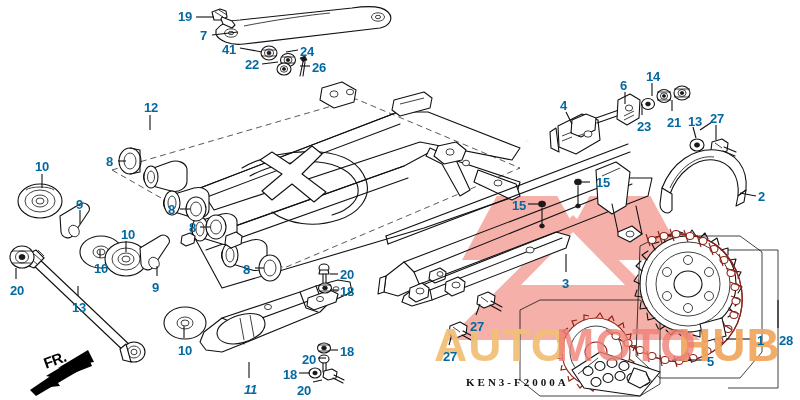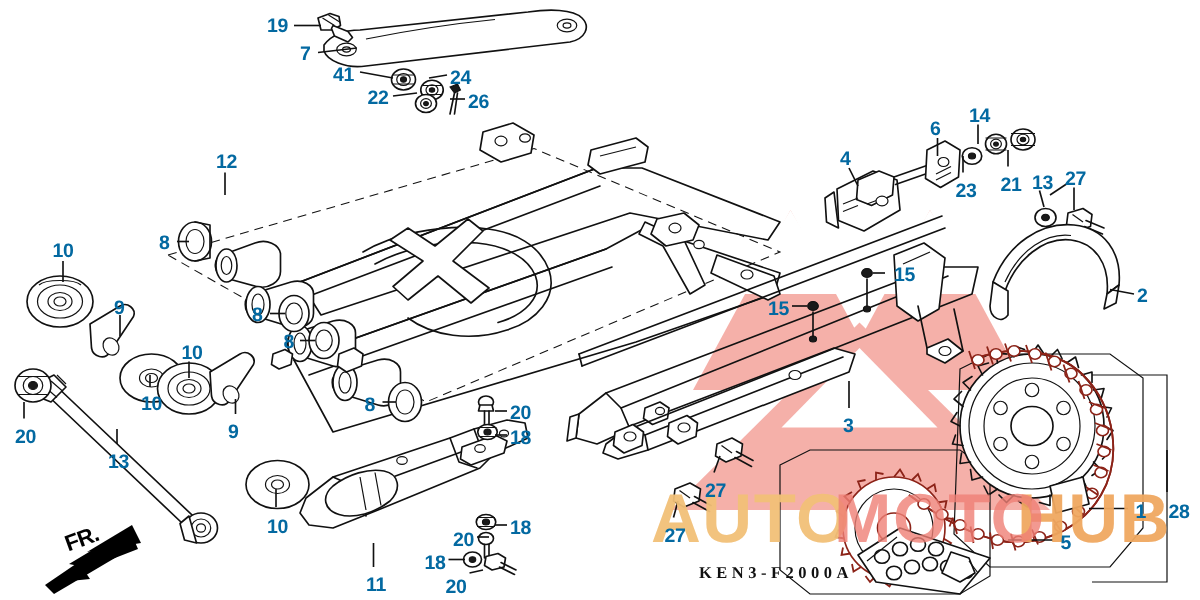--- a/index.html
+++ b/index.html
@@ -602,21 +602,21 @@
       <div class="lbl" style="left: 189px; top: 221px;">8</div>
       <div class="lbl" style="left: 243px; top: 263px;">8</div>
       <div class="lbl" style="left: 35px; top: 160px;">10</div>
       <div class="lbl" style="left: 76px; top: 198px;">9</div>
       <div class="lbl" style="left: 121px; top: 228px;">10</div>
       <div class="lbl" style="left: 94px; top: 262px;">10</div>
       <div class="lbl" style="left: 10px; top: 284px;">20</div>
       <div class="lbl" style="left: 152px; top: 281px;">9</div>
       <div class="lbl" style="left: 178px; top: 344px;">10</div>
       <div class="lbl" style="left: 72px; top: 301px;">13</div>
-      <div class="lbl" style="left: 244px; top: 383px;">11</div>
+      <div class="lbl" style="left: 244px; top: 383px; font-style: italic;">11</div>
       <div class="lbl" style="left: 340px; top: 268px;">20</div>
       <div class="lbl" style="left: 340px; top: 285px;">18</div>
       <div class="lbl" style="left: 340px; top: 345px;">18</div>
       <div class="lbl" style="left: 302px; top: 353px;">20</div>
       <div class="lbl" style="left: 283px; top: 368px;">18</div>
       <div class="lbl" style="left: 297px; top: 384px;">20</div>
       <div class="lbl" style="left: 560px; top: 99px;">4</div>
       <div class="lbl" style="left: 620px; top: 79px;">6</div>
       <div class="lbl" style="left: 646px; top: 70px;">14</div>
       <div class="lbl" style="left: 637px; top: 120px;">23</div>

